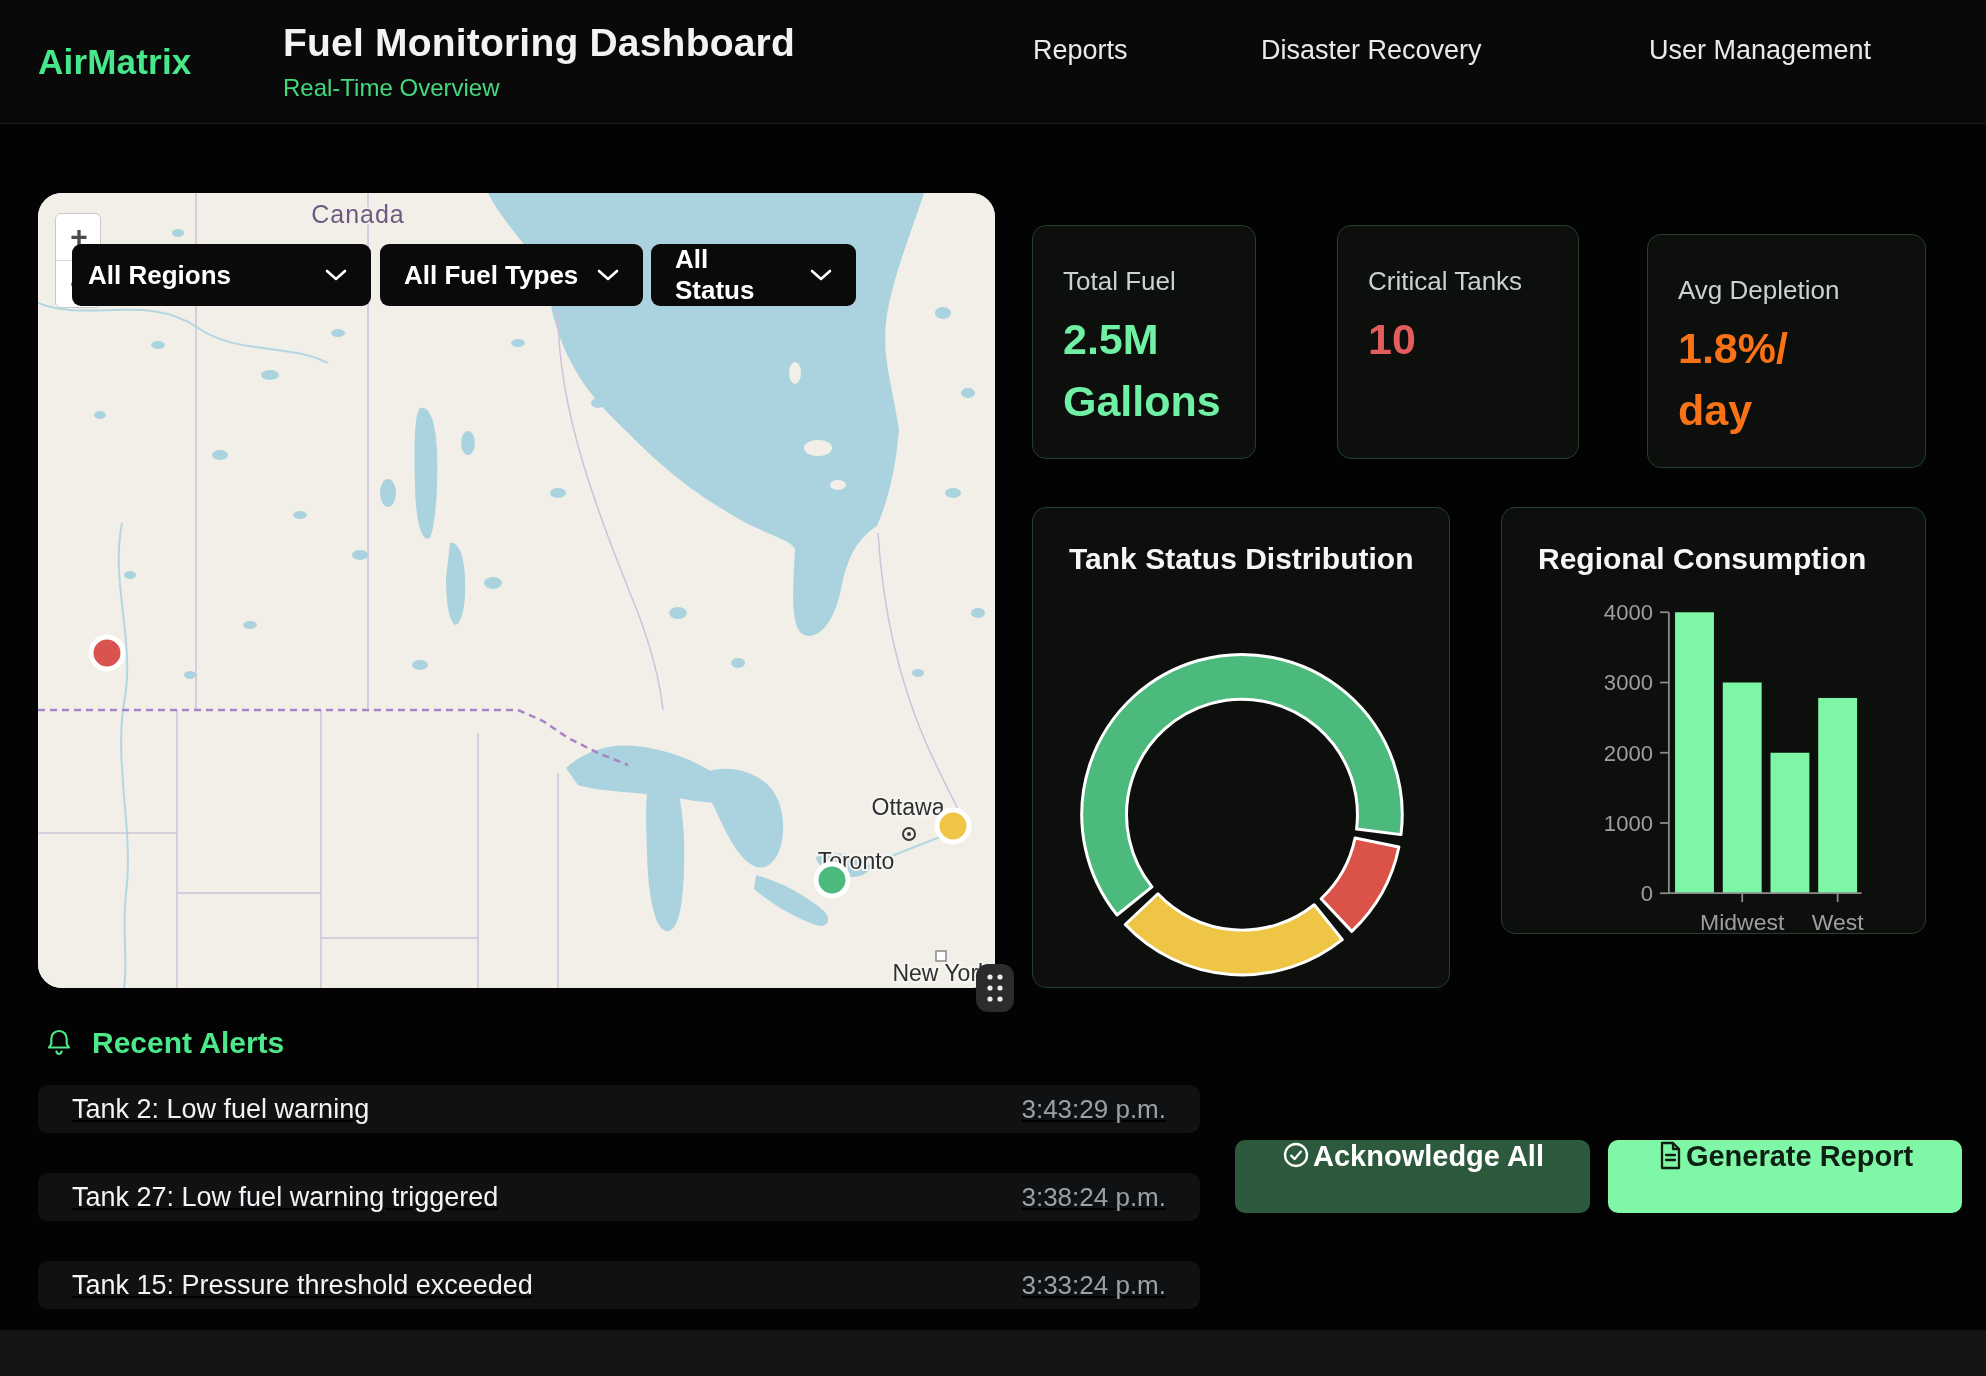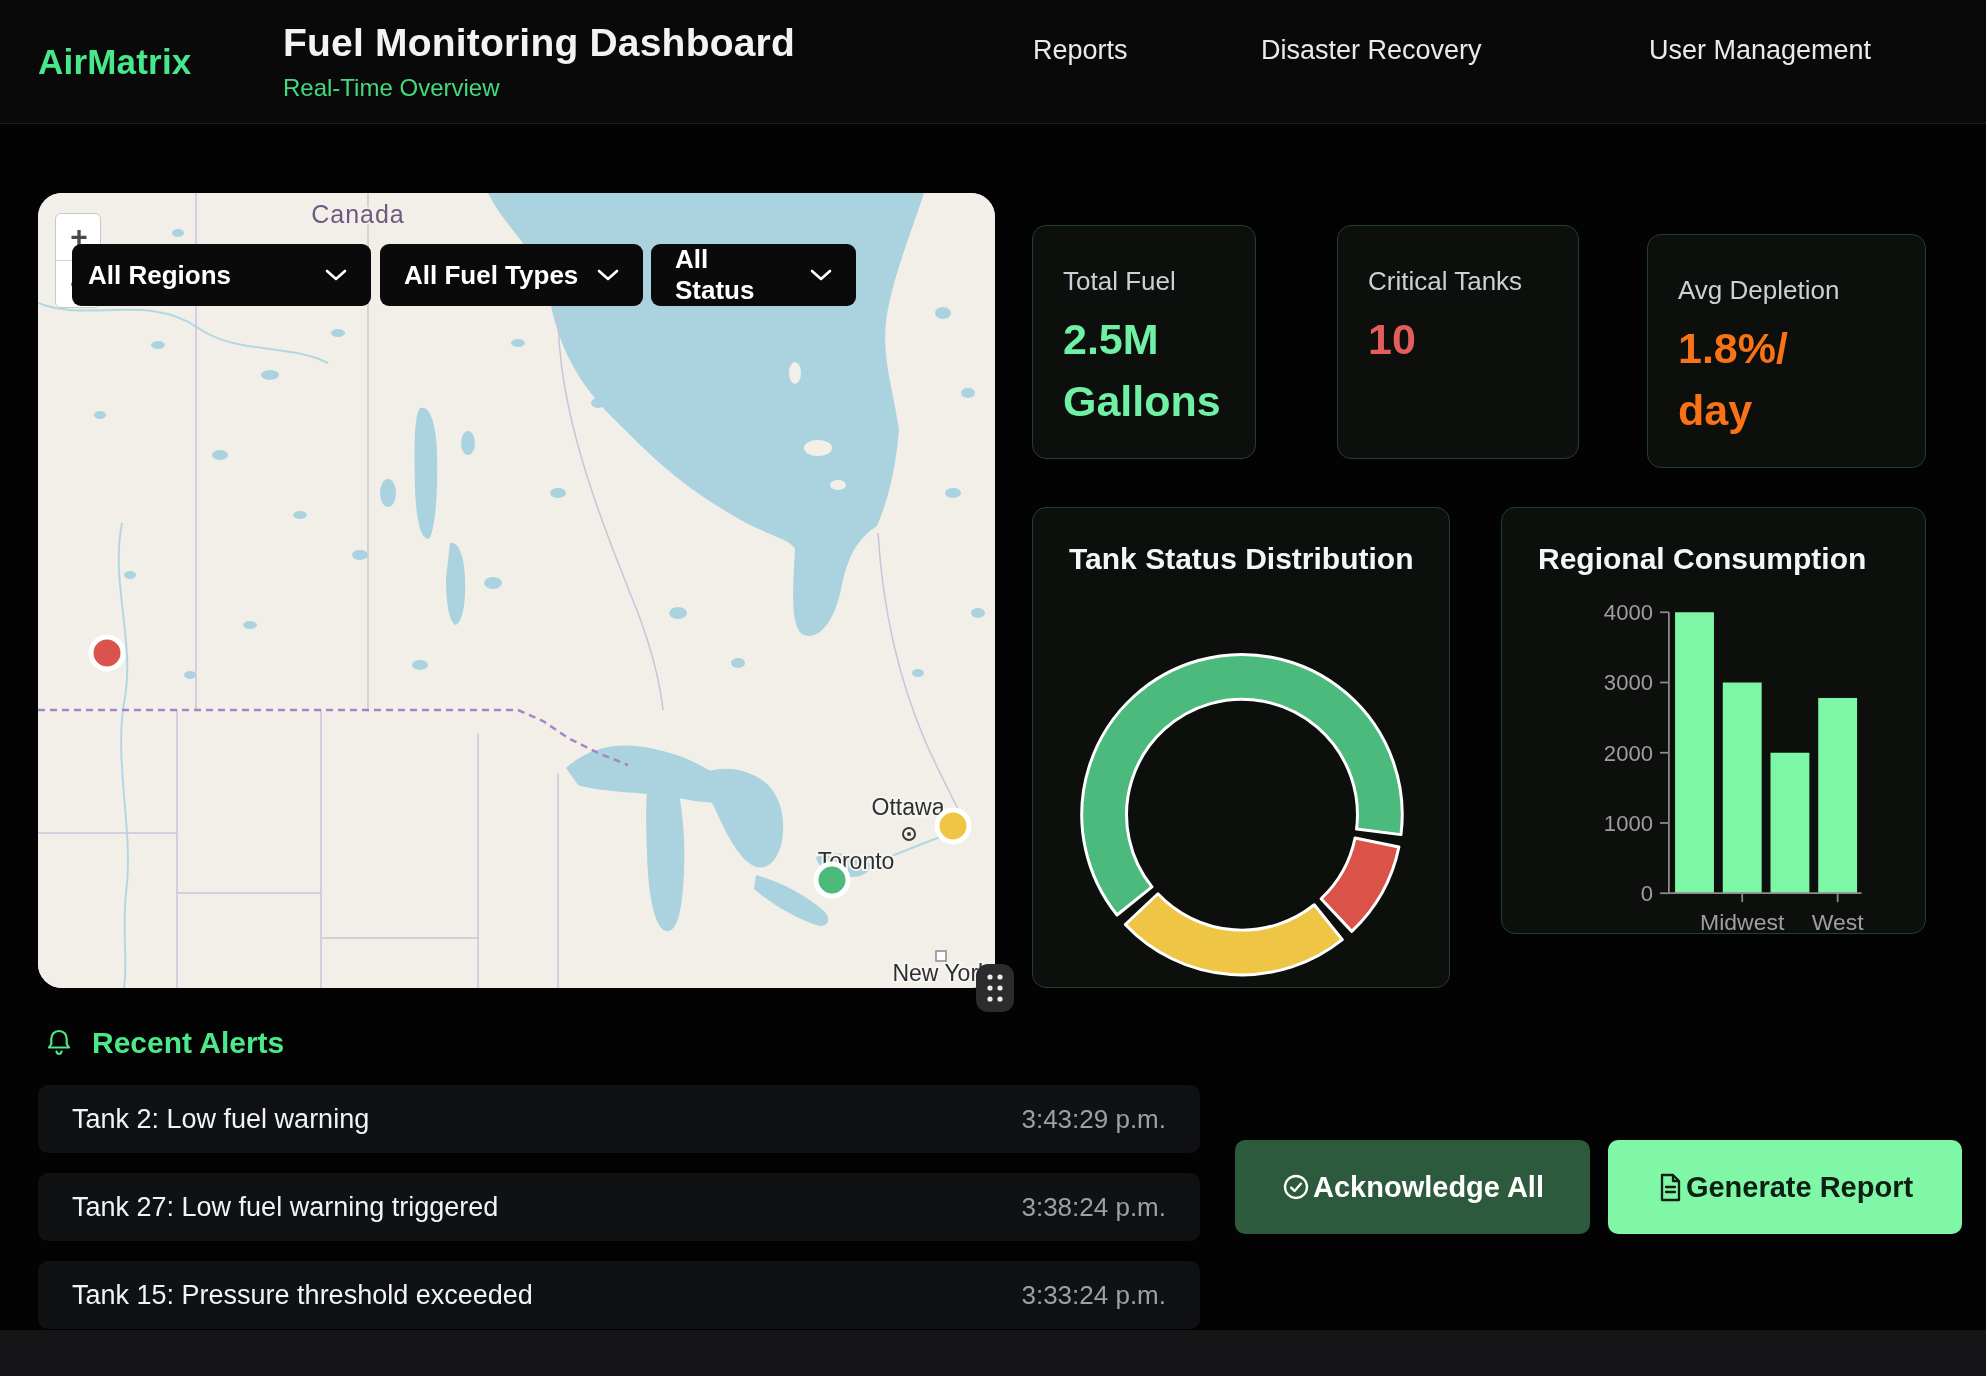--- a/index.html
+++ b/index.html
@@ -38,26 +38,26 @@
 
   
   .chart-donut { left:1032px; top:507px; width:418px; height:481px; }
   .chart-bars  { left:1501px; top:507px; width:425px; height:427px; }
   .chart-title { position:absolute; left:36px; top:34px; font-size:30px; font-weight:700; color:#f5f6f7; }
   .chart-svg { position:absolute; inset:0; width:100%; height:100%; }
 
   
   .alerts-head { position:absolute; left:44px; top:1026px; display:flex; align-items:center; gap:18px; }
   .alerts-title { font-size:30px; font-weight:700; color:#4ce88a; }
-  .alert-row { position:absolute; left:38px; width:1162px; height:68px; background:#101113; border-radius:10px; display:flex; align-items:center; justify-content:space-between; padding:0 34px; cursor:pointer; }
+  .alert-row { position:absolute; left:38px; width:1162px; height:48px; background:#101113; border-radius:10px; display:flex; align-items:center; justify-content:space-between; padding:0 34px; cursor:pointer;text-decoration:underline; }
   .alert-text { font-size:27px; color:#f2f3f4; }
   .alert-time { font-size:26px; color:#9aa0a6; }
 
   
-  .btn { position:absolute; top:1140px; height:94px; border-radius:10px; display:flex; align-items:center; justify-content:center; gap:2px; cursor:pointer; border:none; }
+  .btn { position:absolute; top:1140px; height:73px; border-radius:10px; display:flex; align-items:flex-start; justify-content:center; gap:2px; cursor:pointer; border:none; }
   .btn-ack { left:1235px; width:355px; background:#2d5a3d; }
   .btn-ack span { font-size:29px; font-weight:700; color:#fff; }
   .btn-gen { left:1608px; width:354px; background:#7ff7a6; }
   .btn-gen span { font-size:29px; font-weight:700; color:#0d1f13; }
 
   .bottom-strip { position:absolute; left:0; top:1330px; width:1986px; height:46px; background:#151517; }
 
   
   .country-lbl { font-size:25px; fill:#6d5a80; letter-spacing:1px; paint-order:stroke; stroke:#f2efe9; stroke-width:4px; }
   .city-lbl { font-size:23px; fill:#2f3033; paint-order:stroke; stroke:#f7f5f0; stroke-width:4px; }

